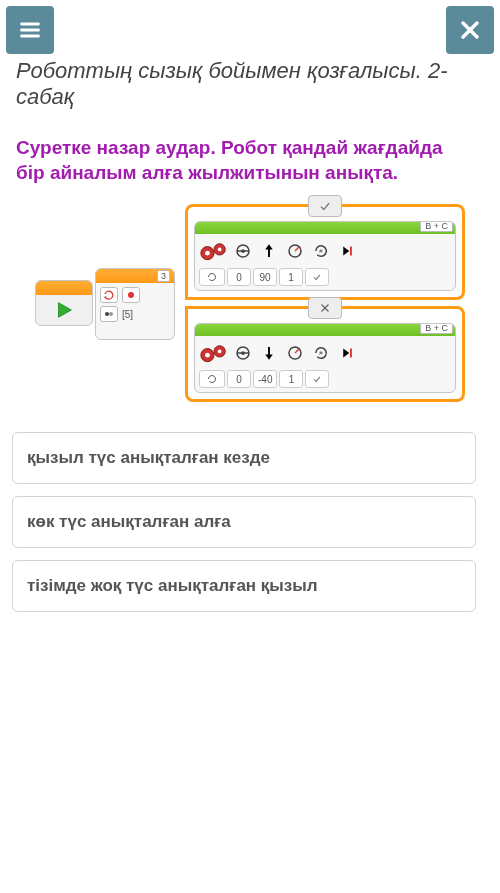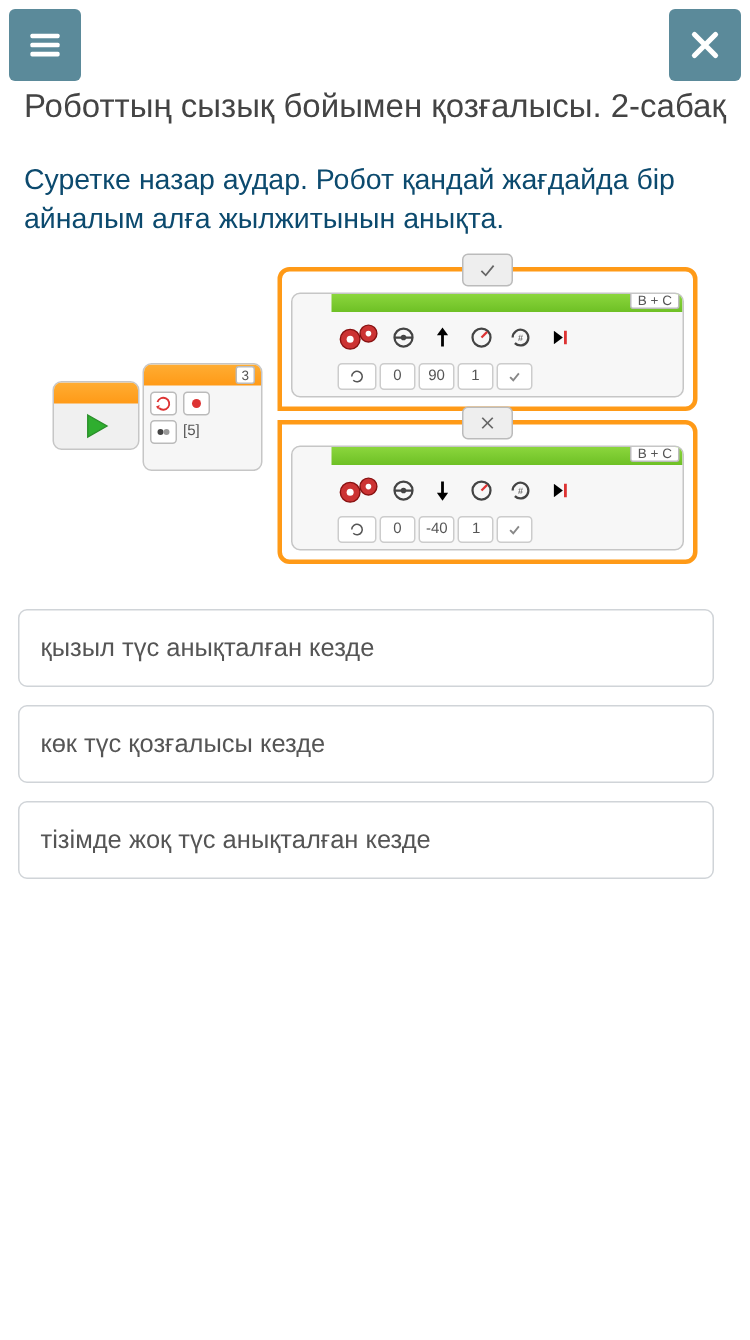--- a/index.html
+++ b/index.html
@@ -1,21 +1,21 @@
 <!DOCTYPE html>
 <html><head>
 <meta charset="utf-8">
 <style>
   * { box-sizing: border-box; margin: 0; padding: 0; }
   html, body { width: 500px; height: 893px; font-family: Arial, Helvetica, sans-serif; background: #fff; color: #333; }
   .topbar { display: flex; justify-content: space-between; padding: 6px 6px 0 6px; }
   .sq-btn { width: 48px; height: 48px; border-radius: 4px; background: #5b8a9a; display: flex; align-items: center; justify-content: center; cursor: pointer; }
   .sq-btn svg { fill: #fff; }
-  .title { font-size: 22px; line-height: 1.2; padding: 4px 16px 10px 16px; color: #444; }
-  .question { font-size: 19px; font-weight: normal; line-height: 1.35; padding: 14px 33px 18px 16px; color: #0c4a6e; }
+  .title { font-size: 22px; line-height: 1.2; padding: 4px 16px 10px 16px; color: #444; font-style: italic; }
+  .question { font-size: 19px; font-weight: bold; line-height: 1.35; padding: 14px 33px 18px 16px; color: #a21caf; }
 
   .diagram-wrap { width: 100%; padding: 0 10px 30px 10px; display:flex; justify-content:center; }
   .diagram { width: 430px; position: relative; display:flex; align-items:center; }
 
   
   .left-stack { position: relative; width: 150px; height: 90px; }
   .start-blk { position:absolute; left:0; top:22px; width:58px; height:46px; border-radius:6px; background:#f0f0f0; border:1px solid #c6c6c6; display:flex; flex-direction:column; overflow:hidden;}
   .start-blk .top { height:14px; background:linear-gradient(#ffad33,#ff9a17); }
   .start-blk .play { flex:1; display:flex; align-items:center; justify-content:center;}
   .start-blk .play svg{ width:22px; height:22px; }
@@ -30,31 +30,31 @@
 
   .branches { position:relative; flex:1; display:flex; flex-direction:column; gap:6px; }
   .branch-frame { border:3px solid #ff9a17; border-radius:8px; padding:8px 6px 6px 6px; background:#fff; position:relative;}
   .branch-frame.top-f { border-bottom-left-radius:0; }
   .branch-frame.bot-f { border-top-left-radius:0; }
   .branch-tab { position:absolute; left:50%; transform:translateX(-50%); width:34px; height:22px; border:1px solid #bbb; border-radius:4px; background:#eee; display:flex; align-items:center; justify-content:center; color:#666; }
   .branch-tab.top-t{ top:-12px;}
   .branch-tab.bot-t{ top:-12px;}
   .branch-tab svg{width:14px;height:14px; stroke:#666; fill:none; stroke-width:2;}
 
-  .motor-blk{ border:1px solid #c6c6c6; border-radius:6px; background:#f7f7f7; overflow:hidden; margin-top:6px;padding-left:26px;}
+  .motor-blk{ border:1px solid #c6c6c6; border-radius:6px; background:#f7f7f7; overflow:hidden; margin-top:6px;}
   .motor-top{ height:12px; background:linear-gradient(#8bd63d,#6ec025); position:relative;}
   .port-label{ position:absolute; right:2px; top:-2px; background:#fff; border:1px solid #bbb; border-radius:2px; font-size:9px; padding:0 4px; color:#555;}
   .motor-body{ display:flex; align-items:center; padding:5px 4px; gap:2px;}
   .ic-box{ width:24px; height:24px; display:flex; align-items:center; justify-content:center;}
   .ic-box svg{ width:18px; height:18px;}
   .motor-foot{ display:flex; gap:2px; padding:0 4px 4px 4px;}
   .foot-cell{ flex:0 0 auto; height:18px; border:1px solid #ccc; border-radius:3px; background:#fff; font-size:10px; color:#555; display:flex; align-items:center; justify-content:center; padding:0 4px; min-width:24px;}
   .foot-cell.lead{ min-width:26px;}
 
-  .options { padding: 0 24px 20px 12px; display:flex; flex-direction:column; gap:12px; }
+  .options { padding: 0 24px 20px 12px; display:flex; flex-direction:column; gap:12px;font-weight:bold; }
   .opt { border:1px solid #d0d4d8; border-radius:6px; padding:14px 14px; font-size:17px; color:#555; background:#fff; cursor:pointer; line-height:1.3;}
 
   .wheel-ic{ width:30px; height:24px; display:flex; align-items:center; justify-content:center;}
 </style>
 </head>
 <body>
 
 <div class="topbar">
   <div class="sq-btn">
     <svg width="26" height="26" viewBox="0 0 24 24">
@@ -255,15 +255,15 @@
               </div>
           </div>
         </div>
       </div>
     </div>
   </div>
 </div>
 
 <div class="options">
   <div class="opt">қызыл түс анықталған кезде</div>
-  <div class="opt">көк түс қозғалысы кезде</div>
-  <div class="opt">тізімде жоқ түс анықталған кезде</div>
+  <div class="opt">көк түс анықталған алға</div>
+  <div class="opt">тізімде жоқ түс анықталған қызыл</div>
 </div>
 
 </body></html>

